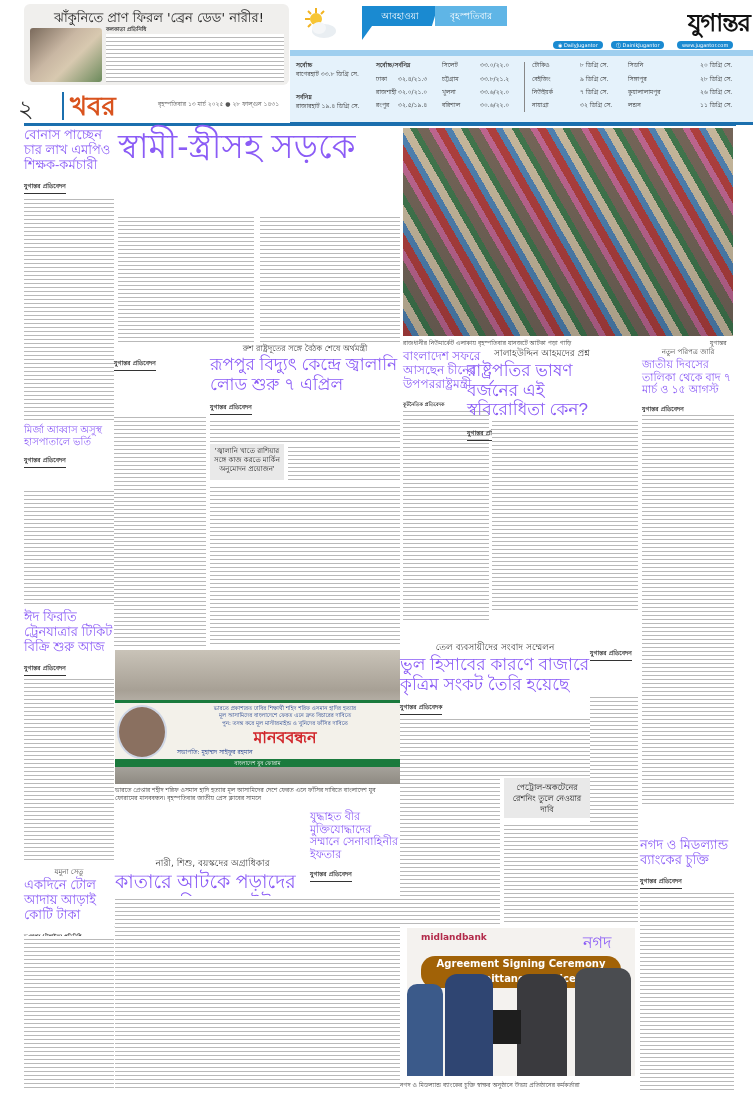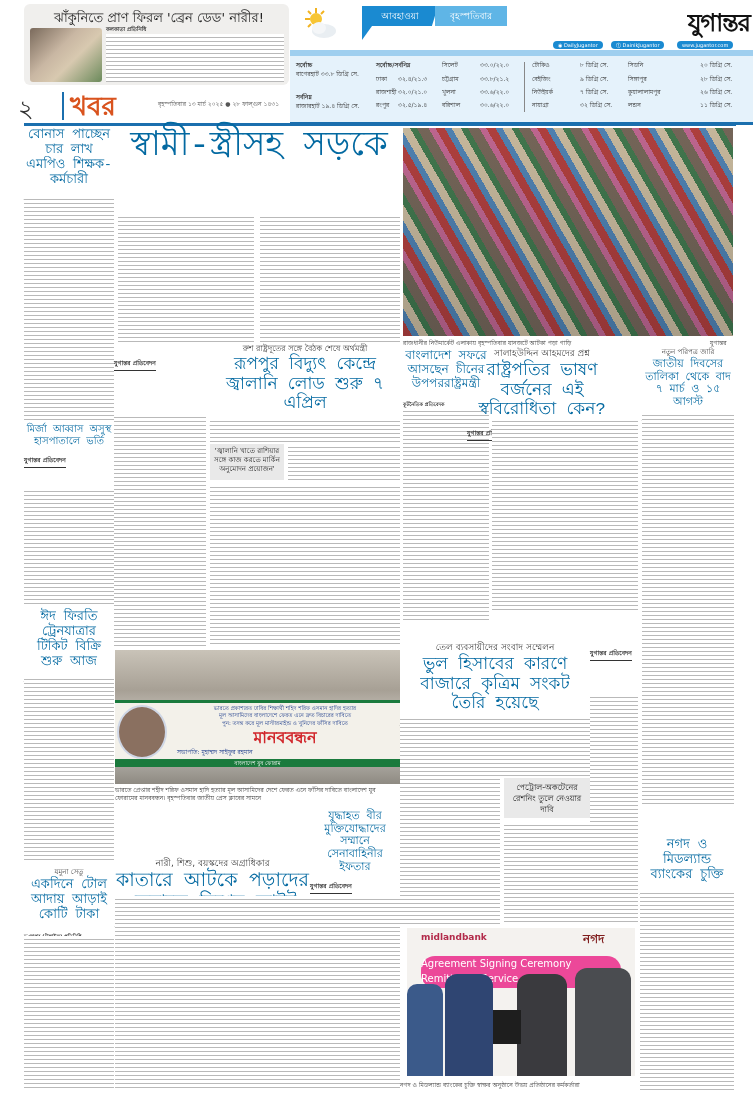--- a/index.html
+++ b/index.html
@@ -2,21 +2,21 @@
 <html><head>
 <meta charset="utf-8">
 <style>
   * { box-sizing: border-box; margin: 0; padding: 0; }
   html, body { width: 753px; height: 1094px; background: #fff; overflow: hidden; }
   body { font-family: "DejaVu Sans", sans-serif; color: #222; position: relative; }
 
   .abs { position: absolute; }
   .filler { background: repeating-linear-gradient(#fff 0px, #fff 3px, #b9b9b9 3px, #b9b9b9 4px); }
   .byline { font-size: 6px; color: #333; border-bottom: 1px solid #333; display: inline-block; padding-bottom: 1px; font-weight: bold; }
-  .hl { font-family: Liberation Mono, monospace; text-align: center; color: #0369a1; line-height: 1.15; }
+  .hl { font-family: Liberation Sans, sans-serif; text-align: left; color: #8b5cf6; line-height: 1.15; }
   .kicker { font-size: 10px; color: #444; text-align: center; }
   .caption { font-size: 6px; color: #444; }
   .photo { overflow: hidden; }
 
   
   #top-story { left: 24px; top: 4px; width: 265px; height: 81px; background: #f0efed; border-radius: 6px; }
   #top-story .t-head { position: absolute; left: 10px; top: 4px; width: 250px; font-size: 13px; text-align: center; }
   #top-story .t-photo { position: absolute; left: 6px; top: 24px; width: 72px; height: 54px; background: linear-gradient(135deg,#7a6a5c 0%,#c9b7a3 40%,#d8c9b0 60%,#6b8a5b 100%); border-radius: 3px; }
   #top-story .t-byline { position: absolute; left: 82px; top: 22px; font-size: 5.5px; font-weight: bold; color:#333; }
   #top-story .t-body { position: absolute; left: 82px; top: 30px; width: 178px; height: 48px; }
@@ -241,22 +241,22 @@
 </div>
 <div class="abs filler" style="left:115px;top:896px;width:285px;height:194px"></div>
 
 <div class="abs" style="left:310px;top:810px;width:90px;">
   <div class="hl" style="font-size:11px;">যুদ্ধাহত বীর মুক্তিযোদ্ধাদের সম্মানে সেনাবাহিনীর ইফতার</div>
   <div class="byline" style="margin-top:2px">যুগান্তর প্রতিবেদন</div>
 </div>
 
 <div class="abs photo" style="left:407px;top:928px;width:228px;height:148px;background:#f4f2ef;">
   <div style="position:absolute;left:14px;top:4px;font-size:9px;font-weight:bold;color:#b22a4a;">midlandbank</div>
-  <div style="position:absolute;left:176px;top:2px;font-size:12px;font-weight:bold;color:#7f1d1d;">নগদ</div>
-  <div style="position:absolute;left:14px;top:28px;width:200px;height:32px;background:#ec4899;border-radius:14px;color:#fff;font-size:10px;font-weight:normal;text-align:left;line-height:15px;">
+  <div style="position:absolute;left:176px;top:2px;font-size:16px;font-weight:normal;color:#8b5cf6;">নগদ</div>
+  <div style="position:absolute;left:14px;top:28px;width:200px;height:32px;background:#a16207;border-radius:14px;color:#fff;font-size:10px;font-weight:bold;text-align:center;line-height:15px;">
     <div>Agreement Signing Ceremony</div>
     <div>Remittance Service</div>
   </div>
   <div style="position:absolute;left:0;top:56px;width:36px;height:92px;background:#3b5a8a;border-radius:10px 10px 0 0;"></div>
   <div style="position:absolute;left:38px;top:46px;width:48px;height:102px;background:#2f4572;border-radius:12px 12px 0 0;"></div>
   <div style="position:absolute;left:110px;top:46px;width:50px;height:102px;background:#3a3a3e;border-radius:12px 12px 0 0;"></div>
   <div style="position:absolute;left:168px;top:40px;width:56px;height:108px;background:#4a4c50;border-radius:12px 12px 0 0;"></div>
   <div style="position:absolute;left:86px;top:82px;width:28px;height:34px;background:#1e1e1e;"></div>
 </div>
 <div class="abs caption" style="left:400px;top:1080px;width:260px">নগদ ও মিডল্যান্ড ব্যাংকের চুক্তি স্বাক্ষর অনুষ্ঠানে উভয় প্রতিষ্ঠানের কর্মকর্তারা</div>

